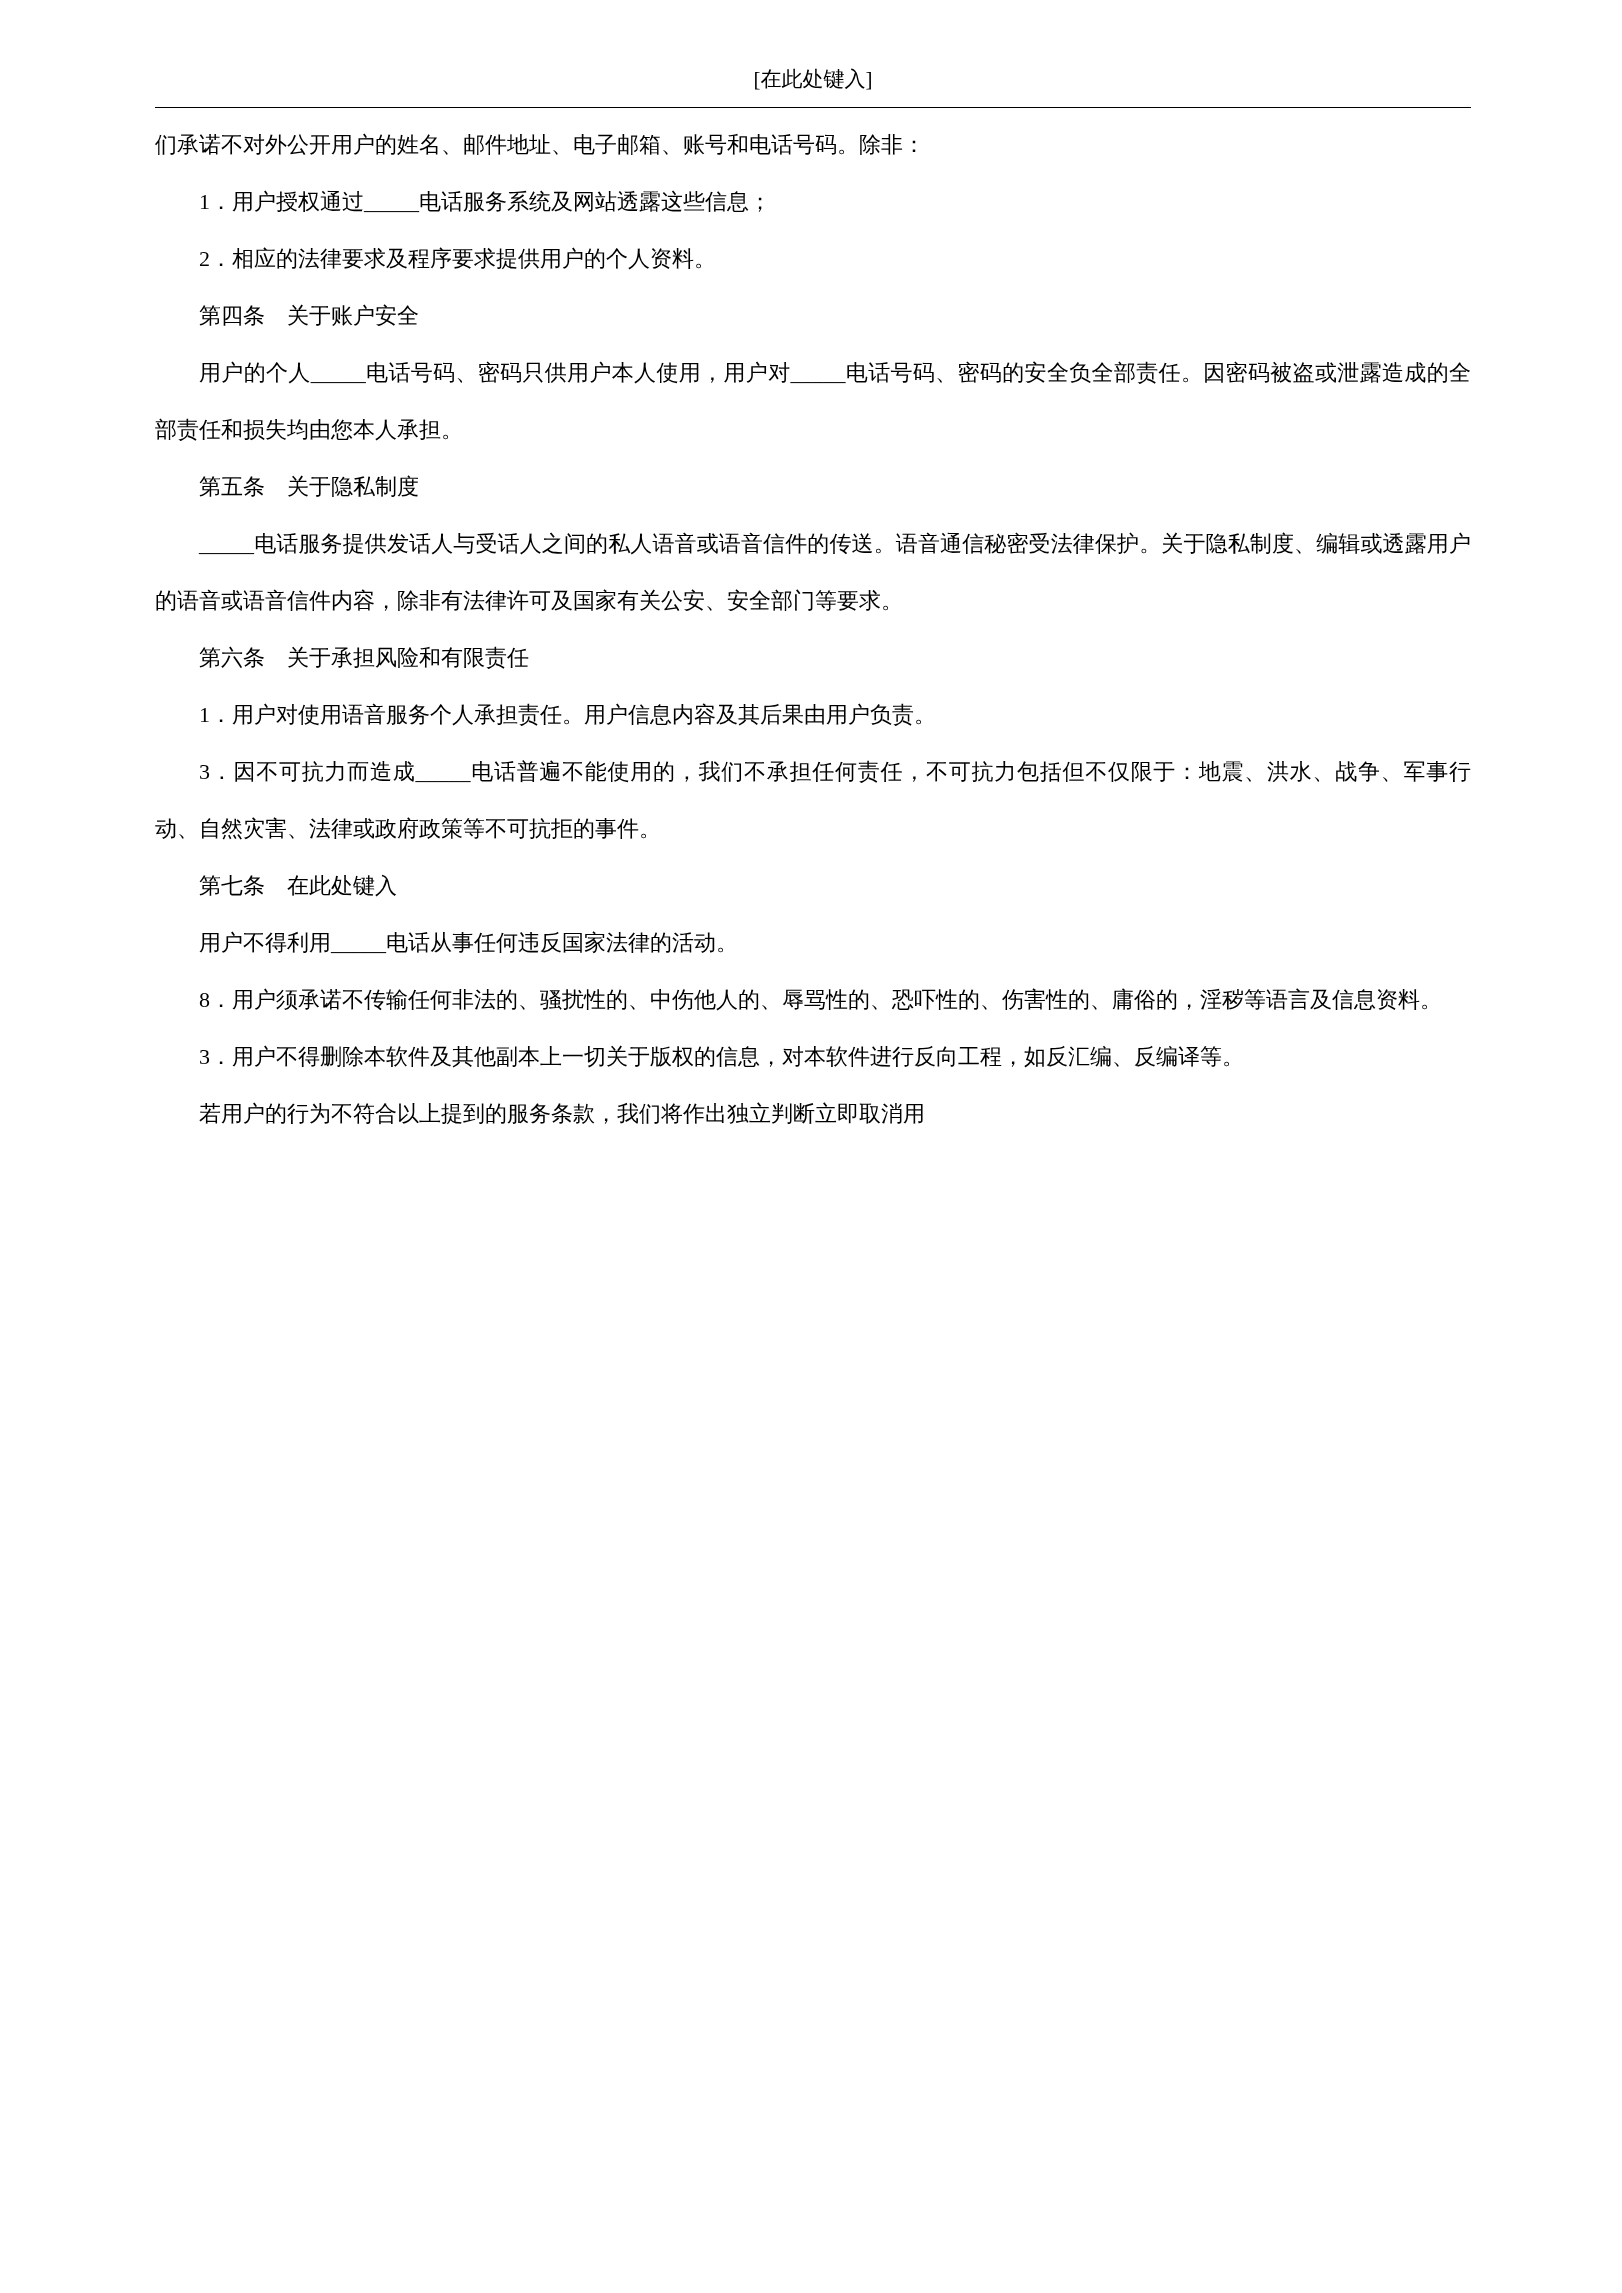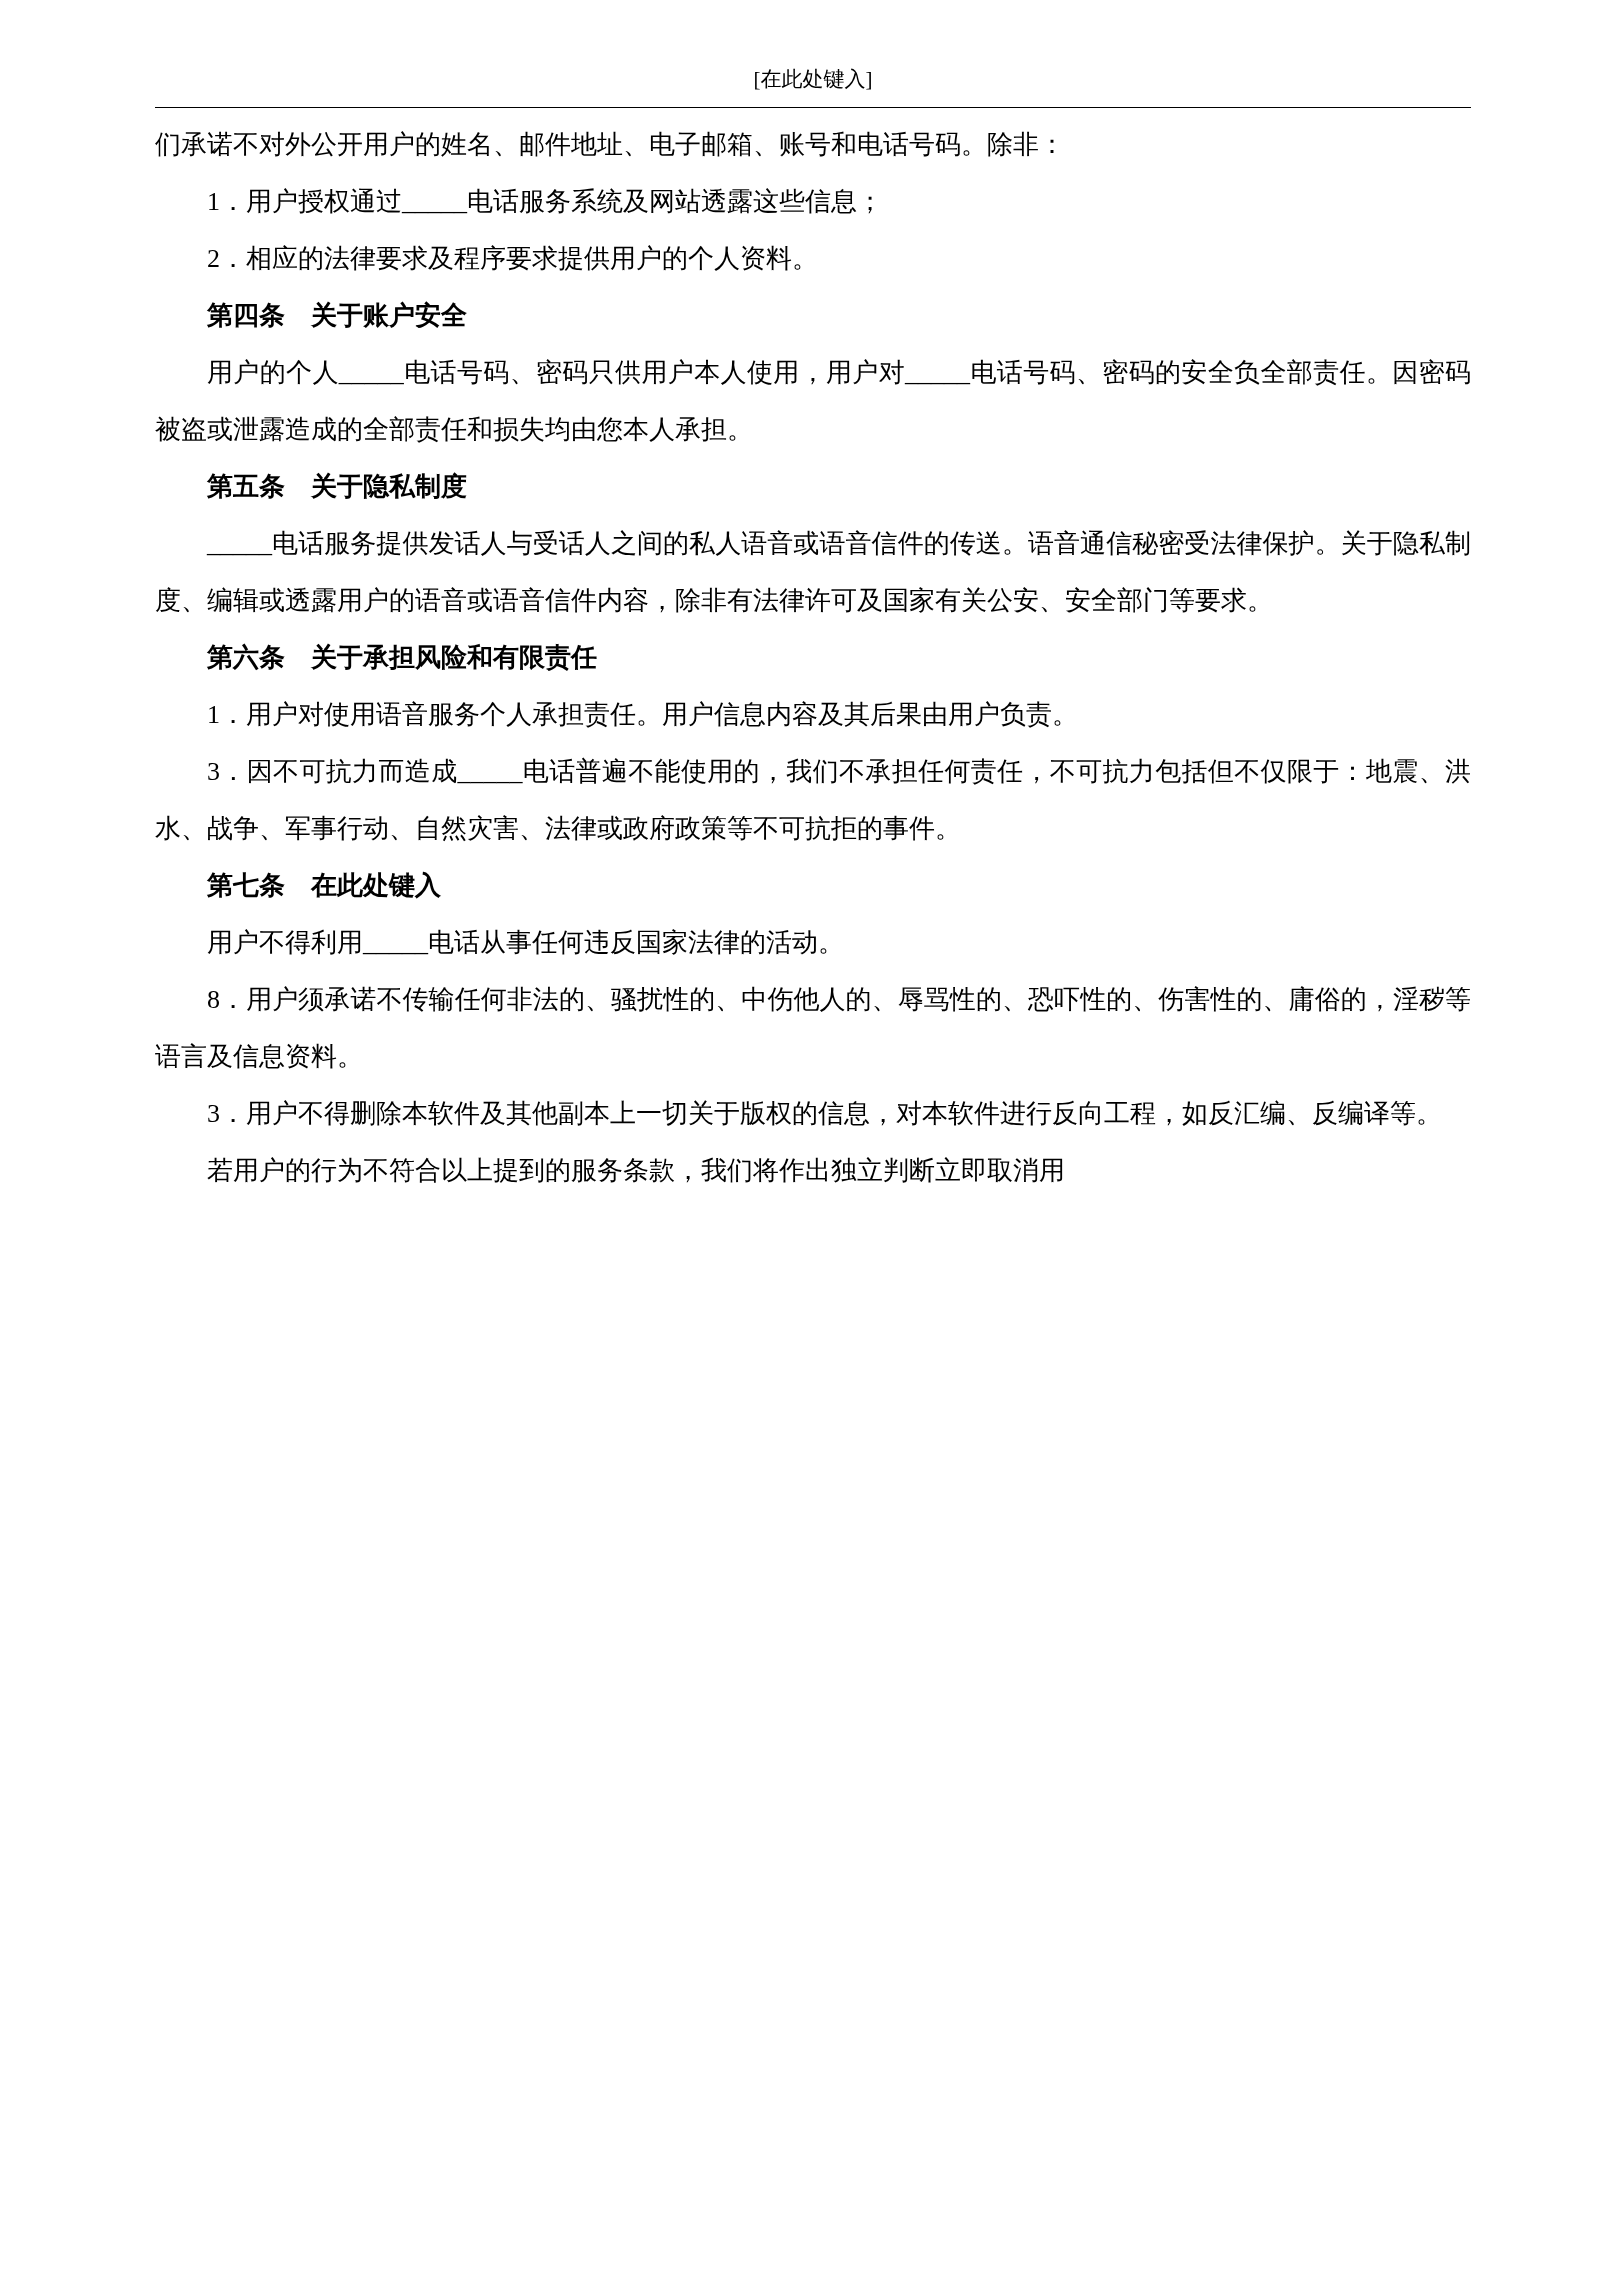--- a/index.html
+++ b/index.html
@@ -26,37 +26,37 @@
     line-height: 29px;
     padding-bottom: 12.7px;
     border-bottom: 1.8px solid #000000;
     color: #000000;
   }
   .doc-body {
     position: absolute;
     top: 116px;
     left: 155px;
     width: 1316px;
-    font-size: 26px;
+    font-size: 22px;
     line-height: 57px;
     text-align: justify;
   }
   .doc-body p {
     margin: 0;
     padding: 0;
   }
   .para-plain {
     text-indent: 0;
   }
   .para-indent {
     text-indent: 2em;
   }
   .para-heading {
     text-indent: 2em;
-    font-weight: bold;
+    font-weight: normal;
   }
   .footer {
     position: absolute;
     top: 2215px;
     left: 155px;
     width: 1316px;
     border-top: 2.7px solid #000000;
     text-align: center;
     font-size: 18px;
     padding-top: 12.7px;

